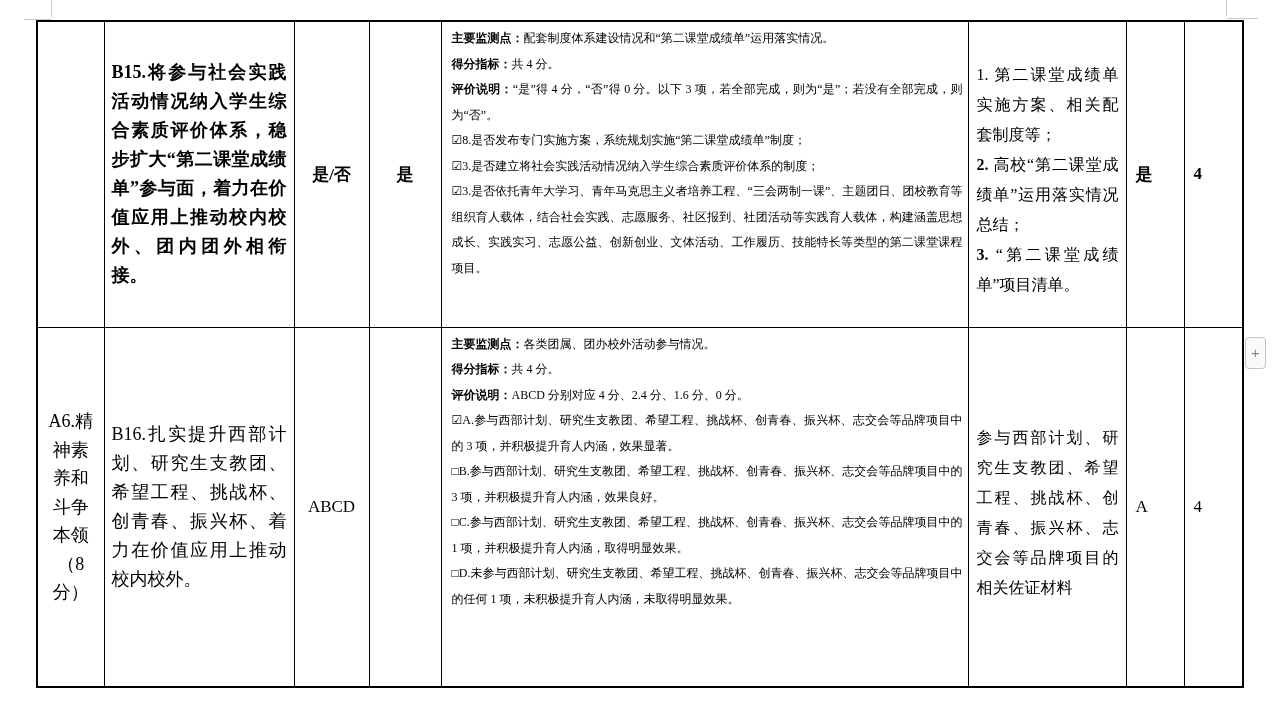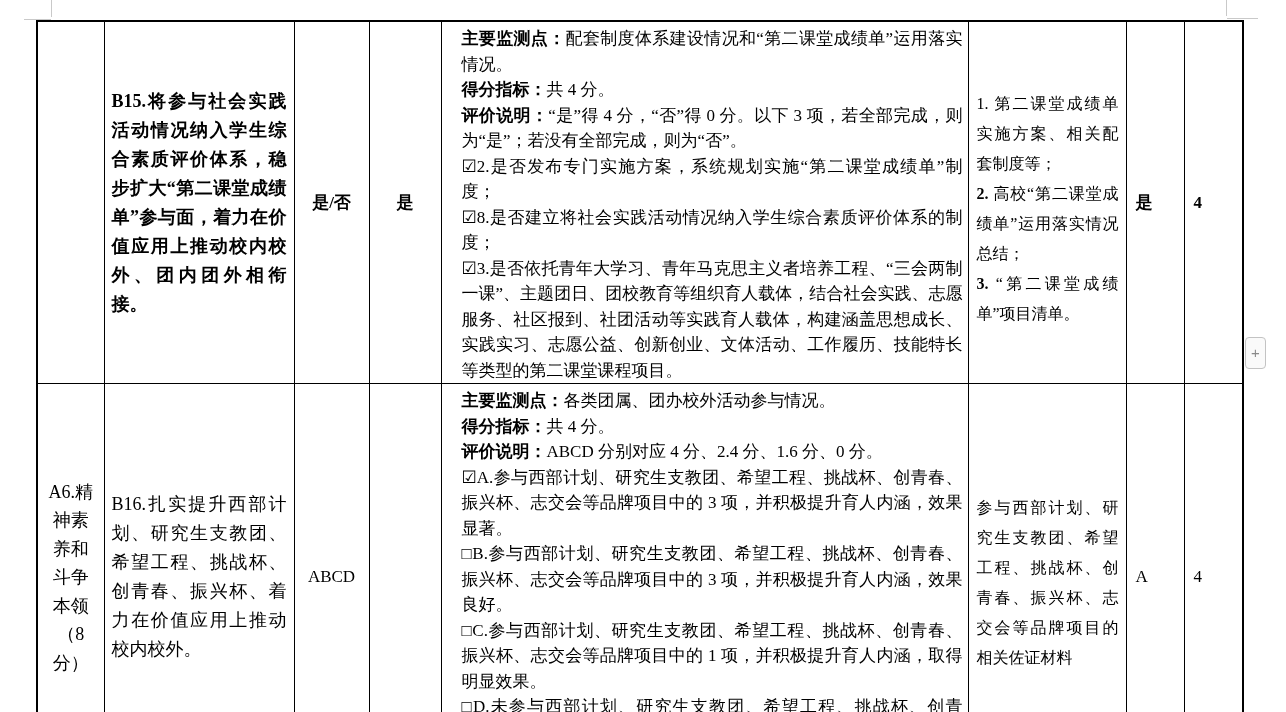--- a/index.html
+++ b/index.html
@@ -16,21 +16,21 @@
              border-collapse:collapse;table-layout:fixed;border:2px solid #000;}
   td{border:1px solid #000;padding:0;vertical-align:middle;overflow:hidden;}
   tr.r1{height:306px;}
   tr.r2{height:360px;}
   
   .c-cat{text-align:center;font-size:18px;line-height:28.5px;white-space:pre-line;margin-left:27px;}
   .c-ind{font-size:18px;line-height:29px;padding:12px 7px;text-align:justify;text-justify:inter-ideograph;}
   .r1 .c-ind{font-weight:bold;}
   .c-opt,.c-self{text-align:center;font-size:17px;}
   .r1 .c-opt,.r1 .c-self{font-weight:bold;}
-  .c-detail{vertical-align:top;font-size:17px;line-height:25.5px;padding:4px 5px 0 20px;}
+  .c-detail{vertical-align:top;font-size:12px;line-height:25.5px;padding:4px 5px 0 10px;}
   .c-detail .para{text-align:justify;text-justify:inter-ideograph;}
   .lbl{font-weight:bold;}
   .c-mat{font-size:16px;line-height:30px;padding:12px 7px 0 8px;}
   .c-mat .para{text-align:justify;text-justify:inter-ideograph;}
   .c-res,.c-score{font-size:17px;text-align:left;padding-left:9px;}
   .r1 .c-res,.r1 .c-score{font-weight:bold;}
   
   .plus-btn{position:absolute;left:1245px;top:337px;width:21px;height:32px;
             border:1px solid #c3c3c3;border-radius:4px;background:#fafafa;
             color:#8a8a8a;font-size:15px;line-height:30px;text-align:center;
@@ -62,22 +62,22 @@
         <td class="c-cat"></td>
         <td class="c-ind">B15.将参与社会实践活动情况纳入学生综合素质评价体系，稳步扩大“第二课堂成绩单”参与面，着力在价值应用上推动校内校外、团内团外相衔接。</td>
         <td class="c-opt">是/否</td>
         <td class="c-self">是</td>
         <td class="c-detail">
           <div>
 
           <div class="para"><span class="lbl">主要监测点：</span><span>配套制度体系建设情况和“第二课堂成绩单”运用落实情况。</span></div>
               <div class="para"><span class="lbl">得分指标：</span><span>共 4 分。</span></div>
               <div class="para"><span class="lbl">评价说明：</span><span>“是”得 4 分，“否”得 0 分。以下 3 项，若全部完成，则为“是”；若没有全部完成，则为“否”。</span></div>
-              <div class="para"><span class="lbl"></span><span>☑2.是否发布专门实施方案，系统规划实施“第二课堂成绩单”制度；</span></div>
-              <div class="para"><span class="lbl"></span><span>☑8.是否建立将社会实践活动情况纳入学生综合素质评价体系的制度；</span></div>
+              <div class="para"><span class="lbl"></span><span>☑8.是否发布专门实施方案，系统规划实施“第二课堂成绩单”制度；</span></div>
+              <div class="para"><span class="lbl"></span><span>☑3.是否建立将社会实践活动情况纳入学生综合素质评价体系的制度；</span></div>
               <div class="para"><span class="lbl"></span><span>☑3.是否依托青年大学习、青年马克思主义者培养工程、“三会两制一课”、主题团日、团校教育等组织育人载体，结合社会实践、志愿服务、社区报到、社团活动等实践育人载体，构建涵盖思想成长、实践实习、志愿公益、创新创业、文体活动、工作履历、技能特长等类型的第二课堂课程项目。</span></div>
             </div>
         </td>
         <td class="c-mat">
           <div>
 
           <div class="para"><span class="lbl"></span><span>1. 第二课堂成绩单实施方案、相关配套制度等；</span></div>
               <div class="para"><span class="lbl">2. </span><span>高校“第二课堂成绩单”运用落实情况总结；</span></div>
               <div class="para"><span class="lbl">3. </span><span>“第二课堂成绩单”项目清单。</span></div>
             </div>

